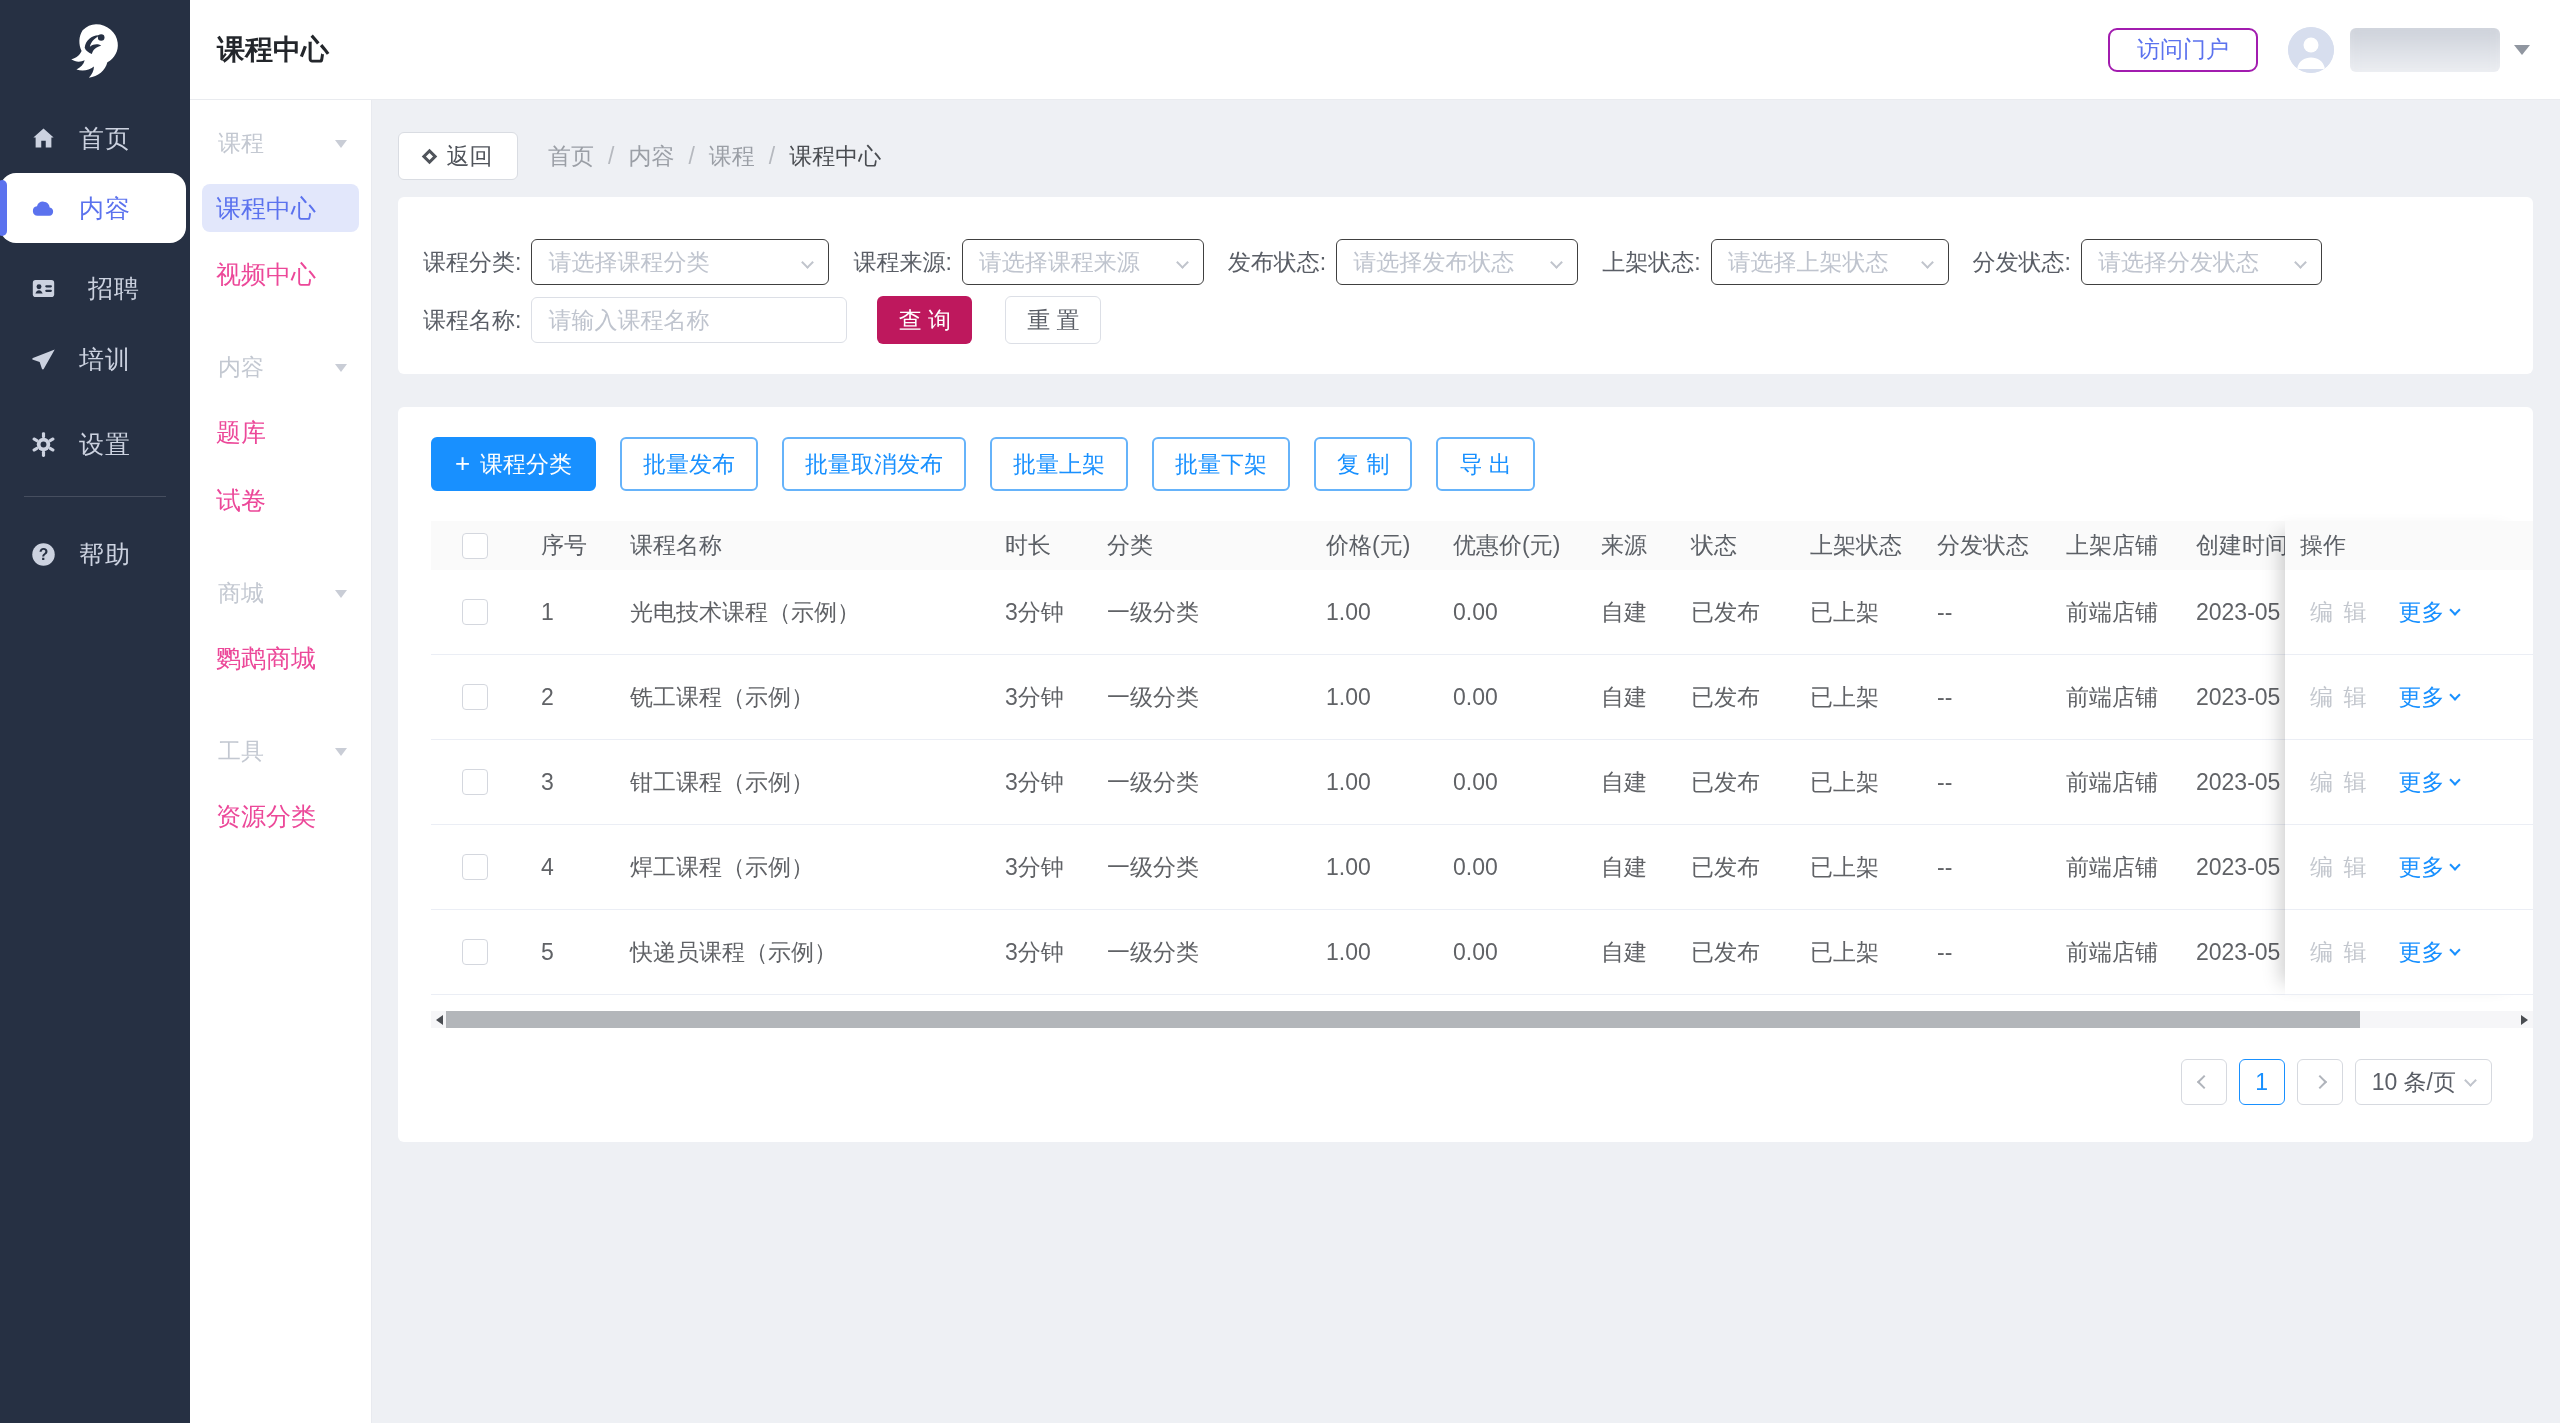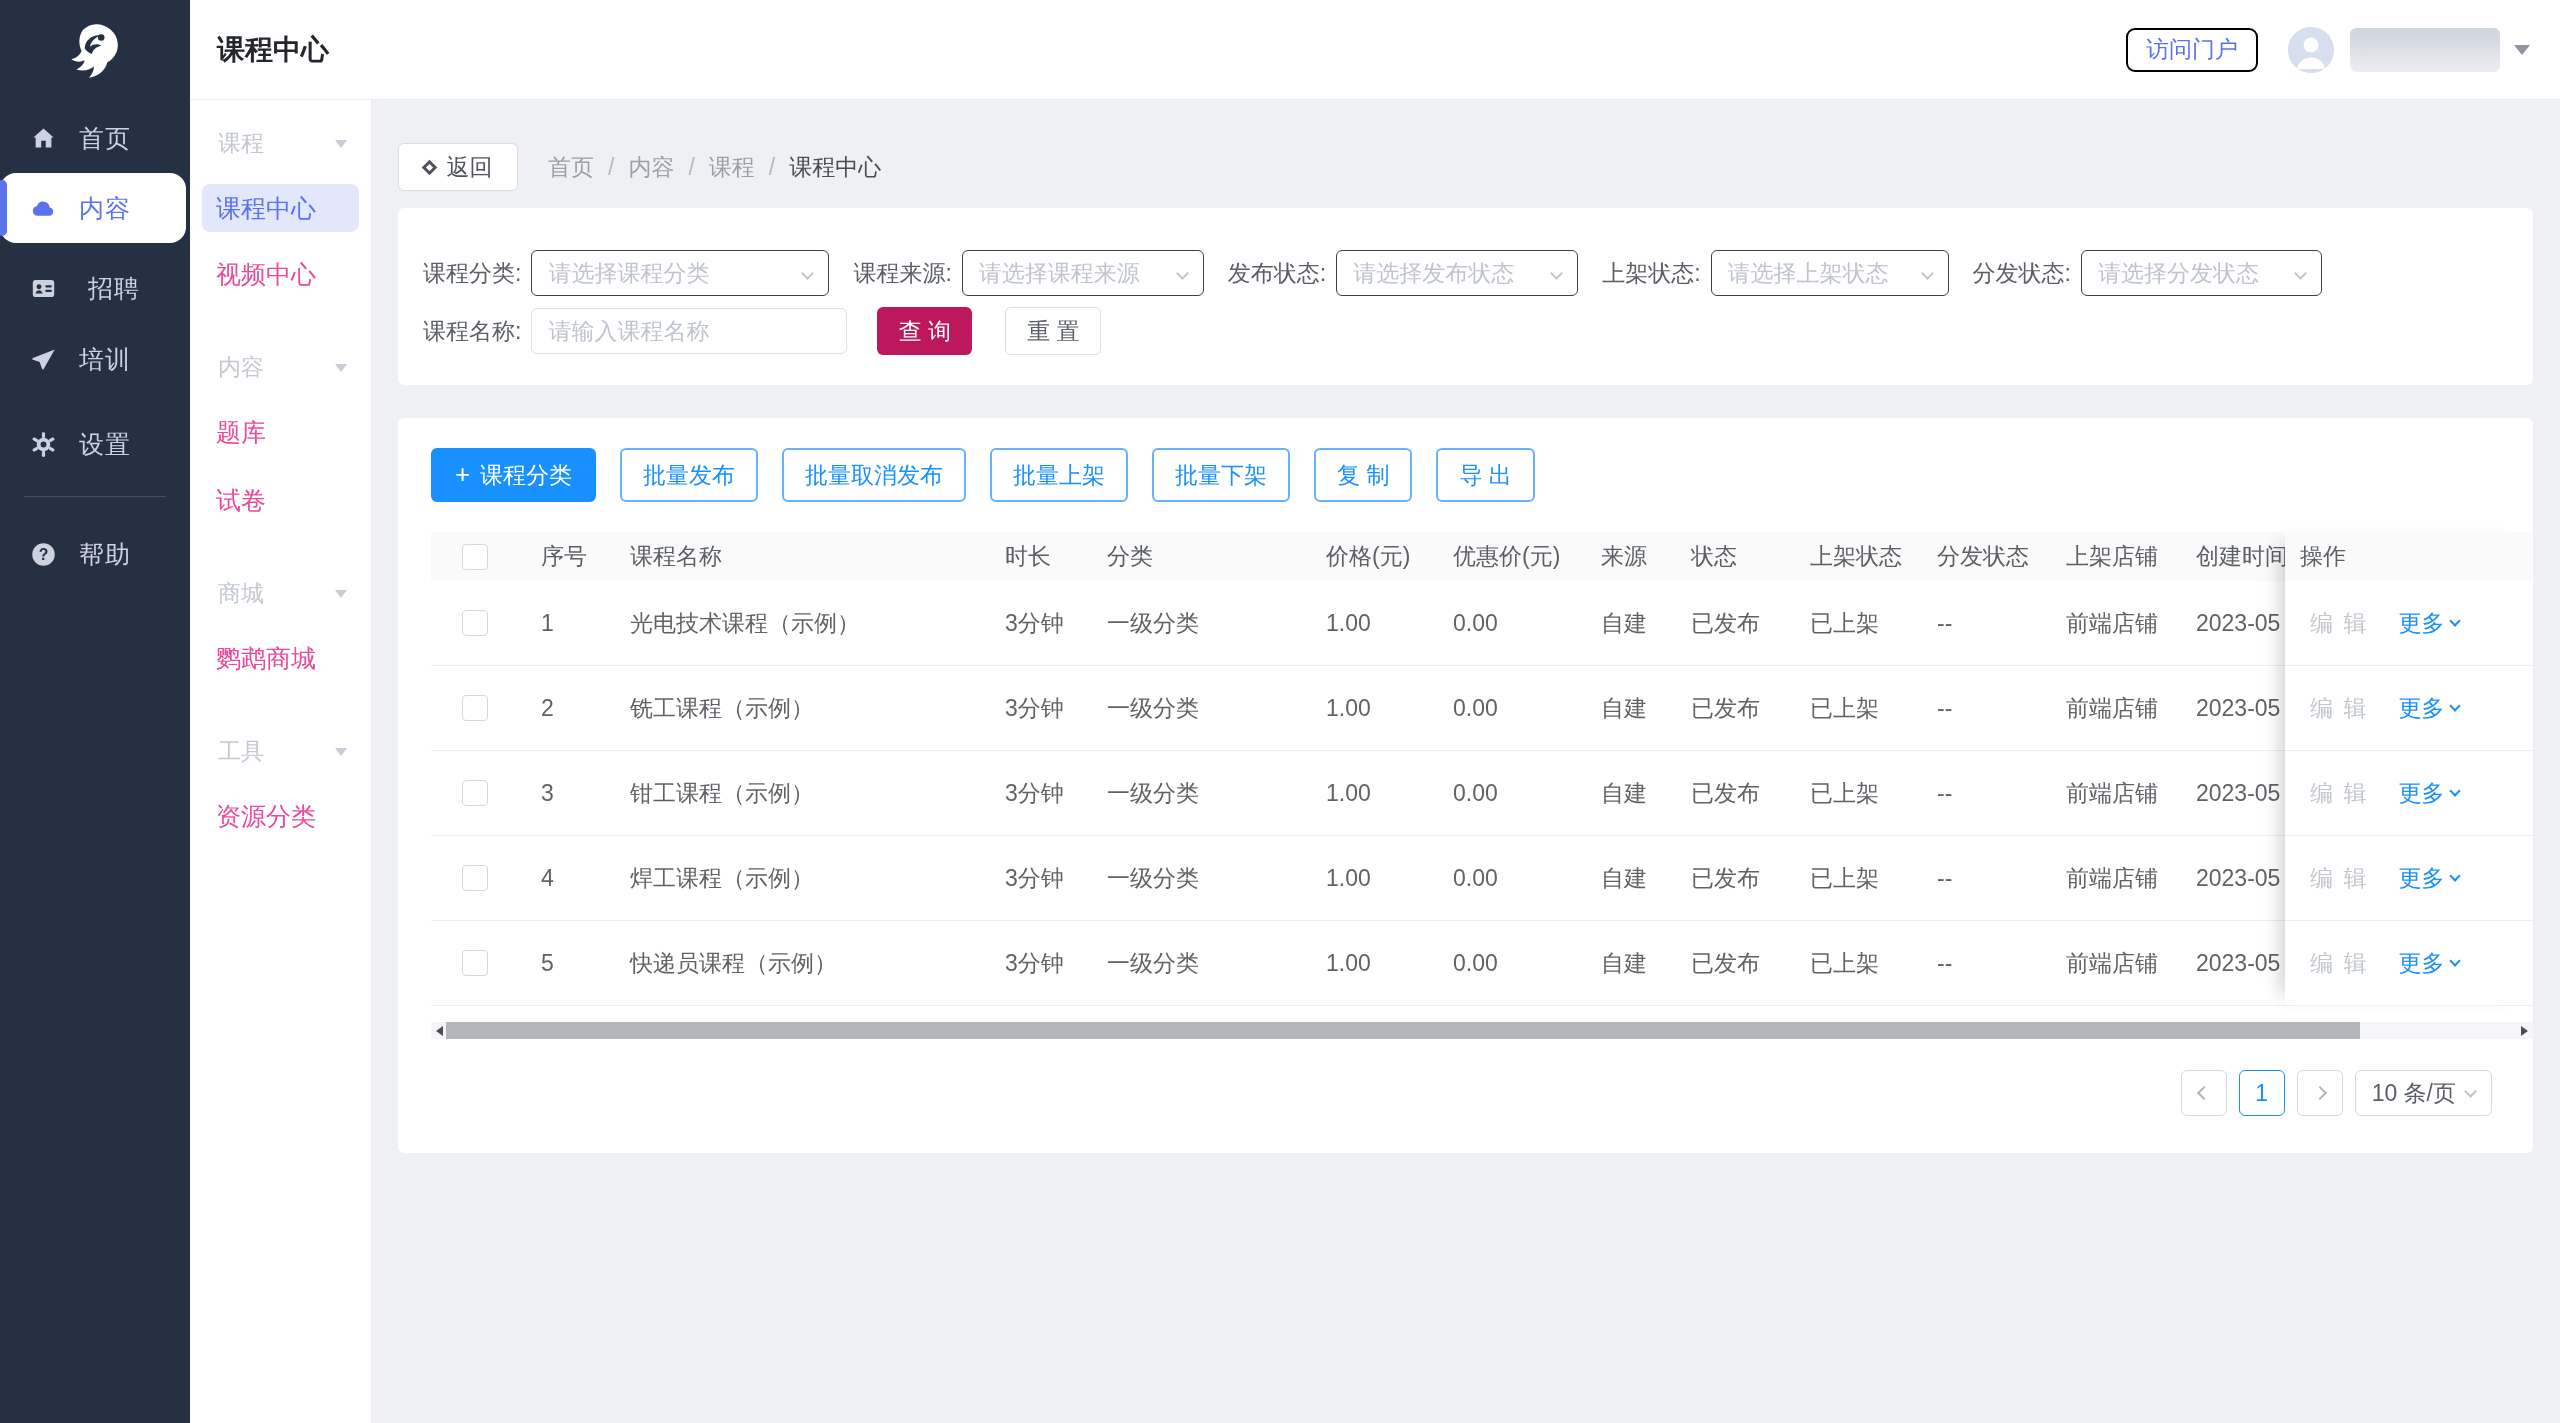--- a/index.html
+++ b/index.html
@@ -17,21 +17,21 @@
   .rail-item.active::before { content:""; position:absolute; left:-3px; top:7px; bottom:7px; width:10px;
     background:#5b72ee; border-radius:6px; }
   .rail-divider { height:1px; background:rgba(255,255,255,.15); margin:20px 24px 0 24px; }
   .rail-item.help { margin-top:25px; }
 
   
   .topbar { position:absolute; left:190px; top:0; right:0; height:100px; background:#fff;
     border-bottom:1px solid #e9ebef; display:flex; align-items:center; z-index:20; }
   .page-title { font-size:28px; font-weight:700; color:#23262b; margin-left:27px; }
   .topbar-right { margin-left:auto; display:flex; align-items:center; margin-right:30px; }
-  .portal-btn { height:44px; padding:0 18px; border:2px solid #000000; color:#5b72ee; background:#fff;
+  .portal-btn { height:44px; padding:0 27px; border:2px solid #a21caf; color:#5b72ee; background:#fff;
     border-radius:9px; font-size:23px; display:flex; align-items:center; cursor:pointer; }
   .avatar { width:46px; height:46px; border-radius:50%; background:#d7deee; margin-left:30px; overflow:hidden;
     display:flex; align-items:flex-end; justify-content:center; cursor:pointer; }
   .user-blur { width:150px; height:44px; margin-left:16px; border-radius:6px; overflow:hidden; position:relative; cursor:pointer; }
   .user-blur i { position:absolute; inset:-12px; background:linear-gradient(180deg,#c3c8d2 0%,#dfe2e8 55%,#f3f4f7 100%);
     filter:blur(9px); display:block; }
   .user-caret { width:0; height:0; border:8px solid transparent; border-top:10px solid #9096a0;
     margin-left:14px; margin-top:8px; cursor:pointer; }
 
   
@@ -40,21 +40,21 @@
   .sn-group { height:26px; display:flex; align-items:center; padding:0 24px 0 28px; color:#c3c8d1;
     font-size:23px; cursor:pointer; }
   .sn-caret { margin-left:auto; width:0; height:0; border:6px solid transparent; border-top:8px solid #c9cdd6; margin-top:7px; }
   .sn-item { height:48px; margin:0 12px; display:flex; align-items:center; padding-left:14px;
     font-size:25px; color:#ec4899; border-radius:8px; cursor:pointer; }
   .sn-item.sel { background:#e2e7fb; color:#5b72ee; }
   .mt28 { margin-top:28px; } .mt18 { margin-top:18px; } .mt56 { margin-top:56px; } .mt20 { margin-top:20px; }
 
   
   .main { position:absolute; left:372px; top:100px; right:0; bottom:0; background:#eef0f4;
-    padding:43px 27px 0 26px; overflow:hidden; }
+    padding:32px 27px 0 26px; overflow:hidden; }
 
   .crumb-row { height:48px; display:flex; align-items:center; }
   .back-btn { width:120px; height:48px; background:#fff; border:1px solid #d9dce2; border-radius:6px;
     display:flex; align-items:center; justify-content:center; color:#50545b; cursor:pointer; }
   .back-btn .chv { width:11px; height:11px; border-width:3px; color:#50545b; margin-right:12px; }
   .crumbs { display:flex; align-items:center; margin-left:30px; color:#9b9fa6; }
   .crumbs .sep { margin:0 14px; color:#b6b9bf; }
   .crumbs .cur { color:#4a4d52; }
 
   .chv { display:inline-block; width:9px; height:9px; border:0 solid currentColor;

